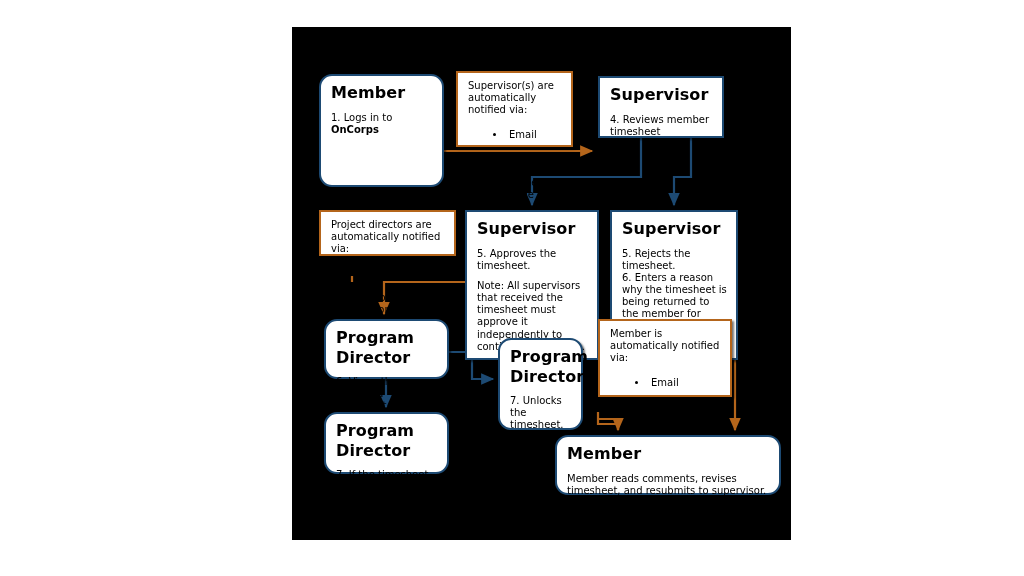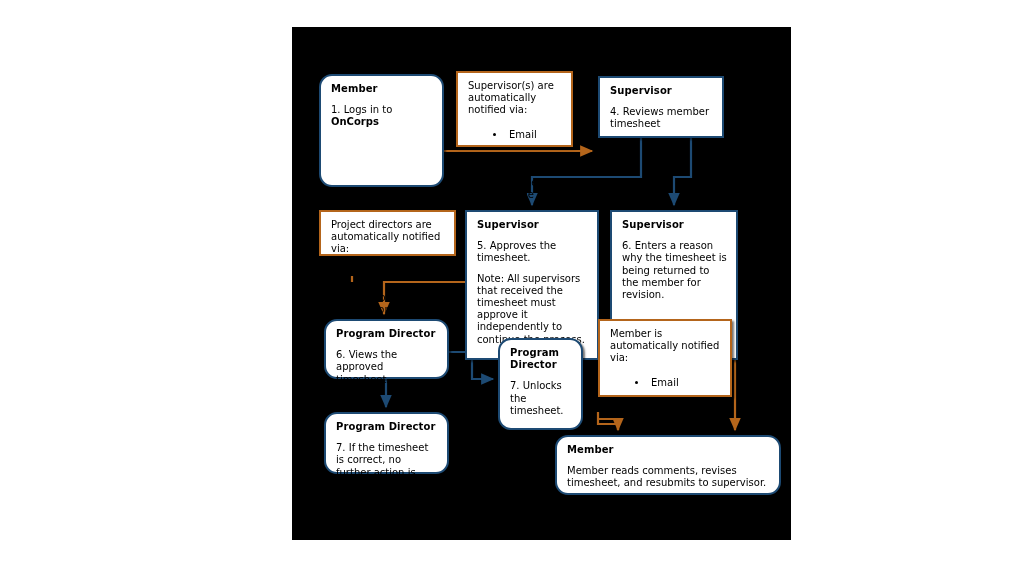--- a/index.html
+++ b/index.html
@@ -61,21 +61,21 @@
     border: 2px solid #b4651b;
     box-shadow: 2px 2px 2px rgba(0,0,0,0.55);
   }
 
   .node .pad {
     padding: 7px 9px 6px 10px;
   }
 
   .ttl {
     font-weight: bold;
-    font-size: 10px;
+    font-size: 16px;
     margin-bottom: 9px;
     letter-spacing: 0.1px;
   }
 
   .ln {
     font-size: 10px;
     margin: 0;
   }
 
   .gap {
@@ -225,20 +225,21 @@
         <div class="ttl">Supervisor</div>
         <div class="plain">5.  Approves the timesheet.</div>
         <div class="gap"></div>
         <div class="plain">Note: All supervisors that received the timesheet must approve it independently to continue the process.</div>
       </div>
     </div>
 
     <div class="node sharp" id="n-reject">
       <div class="pad">
         <div class="ttl">Supervisor</div>
+        <div class="plain">5.  Rejects the timesheet.</div>
         <div class="plain">6.  Enters a reason why the timesheet is being returned to the member for revision.</div>
       </div>
     </div>
 
     <div class="node rounded" id="n-pd-views">
       <div class="pad">
         <div class="ttl">Program Director</div>
         <div class="plain">6. Views the approved timesheet.</div>
       </div>
     </div>

